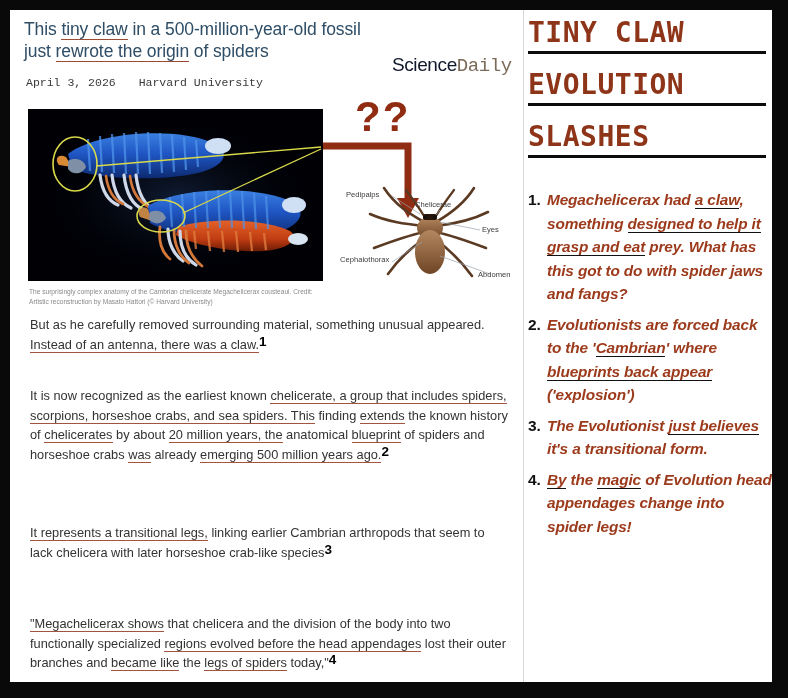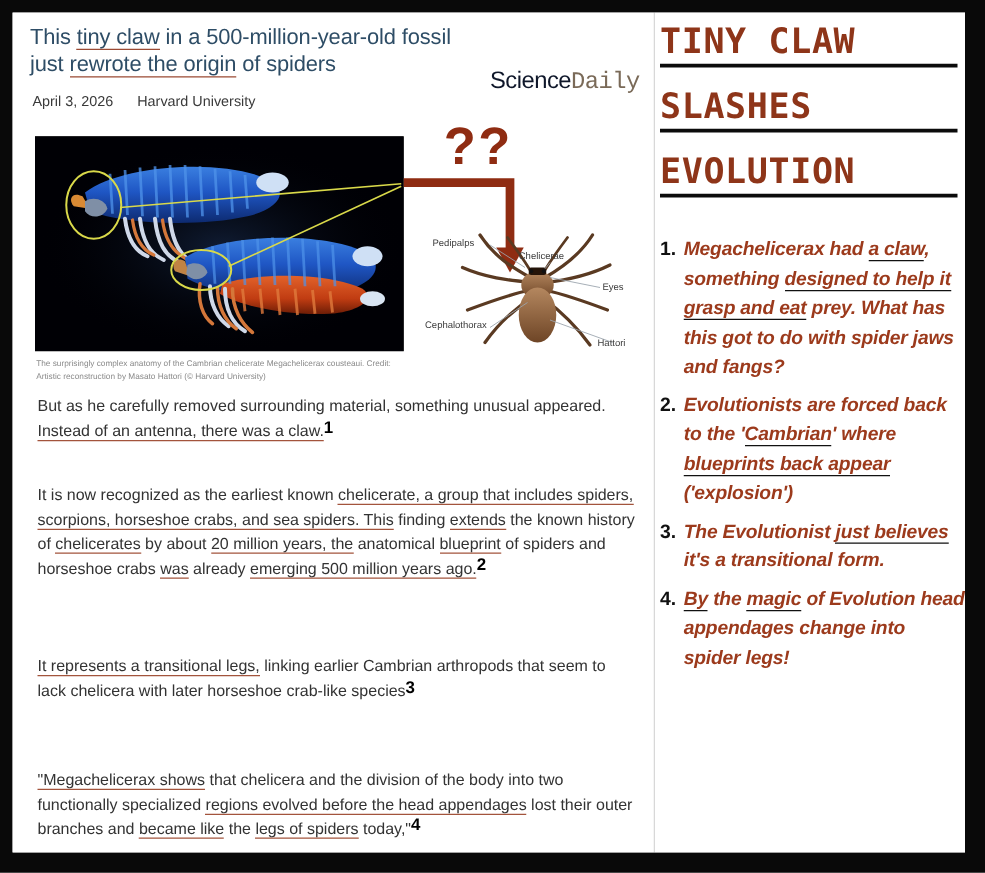--- a/index.html
+++ b/index.html
@@ -38,21 +38,21 @@
   }
   .sdlogo{
     position:absolute;left:382px;top:44px;
     font-size:19px;font-weight:bold;letter-spacing:-0.4px;
     white-space:nowrap;
   }
   .sdlogo .sci{color:#0f172a;font-weight:normal;}
   .sdlogo .daily{color:#7a6a58;font-weight:normal;font-family:Liberation Mono, monospace;}
   .byline{
     position:absolute;left:16px;top:66px;
-    font-size:11.5px;color:#3a3a3a;white-space:nowrap;
+    font-size:11.5px;color:#3a3a3a;white-space:nowrap;font-family:Liberation Mono, monospace;
   }
   .byline .org{margin-left:16px;}
 
   
   .photo{
     position:absolute;left:18px;top:99px;width:295px;height:172px;
     background:#000;
     overflow:hidden;
   }
   .photo svg{display:block;}
@@ -291,36 +291,36 @@
             <path d="M140 60 L100 52"></path>
             <path d="M52 92 L82 72"></path>
             <path d="M150 104 L100 86"></path>
           </g>
           <text class="t" x="0" y="0"></text>
         </svg>
         <span class="sp-label lbl-pedipalps">Pedipalps</span>
         <span class="sp-label lbl-chelicerae">Chelicerae</span>
         <span class="sp-label lbl-eyes">Eyes</span>
         <span class="sp-label lbl-cephalo">Cephalothorax</span>
-        <span class="sp-label lbl-abdomen">Hattori</span>
+        <span class="sp-label lbl-abdomen">Abdomen</span>
       </div>
 
       <div class="para p1"><span>But as he carefully removed surrounding material, something unusual appeared. </span><span class="u">Instead of an antenna, there was a claw.</span><span class="num">1</span></div>
       <div class="para p2"><span>It is now recognized as the earliest known </span><span class="u">chelicerate, a group that includes spiders, scorpions, horseshoe crabs, and sea spiders. This</span><span> finding </span><span class="u">extends</span><span> the known history of </span><span class="u">chelicerates</span><span> by about </span><span class="u">20 million years, the</span><span> anatomical </span><span class="u">blueprint</span><span> of spiders and horseshoe crabs </span><span class="u">was</span><span> already </span><span class="u">emerging 500 million years ago.</span><span class="num">2</span></div>
       <div class="para p3"><span class="u">It represents a transitional legs,</span><span> linking earlier Cambrian arthropods that seem to lack chelicera with later horseshoe crab-like species</span><span class="num">3</span></div>
       <div class="para p4"><span class="u">"Megachelicerax shows</span><span> that chelicera and the division of the body into two functionally specialized </span><span class="u">regions evolved before the head appendages</span><span> lost their outer branches and </span><span class="u">became like</span><span> the </span><span class="u">legs of spiders</span><span> today,"</span><span class="num">4</span></div>
     </div>
 
     <div class="divider"></div>
 
     <div class="right">
       <div class="bigtitle">
         <span class="bl">TINY CLAW</span>
+        <span class="bl">EVOLUTION</span>
         <span class="bl">SLASHES</span>
-        <span class="bl">EVOLUTION</span>
       </div>
 
       <div class="points">
           <div class="pt">
             <div class="pt-num">1.</div>
             <div class="pt-txt"><span>Megachelicerax had </span><span class="u">a claw</span><span>, something </span><span class="u">designed to help it grasp and eat</span><span> prey. What has this got to do with spider jaws and fangs?</span></div>
           </div>
           <div class="pt">
             <div class="pt-num">2.</div>
             <div class="pt-txt"><span>Evolutionists are forced back to the '</span><span class="u">Cambrian</span><span>' where </span><span class="u">blueprints back appear</span><span> ('explosion')</span></div>

